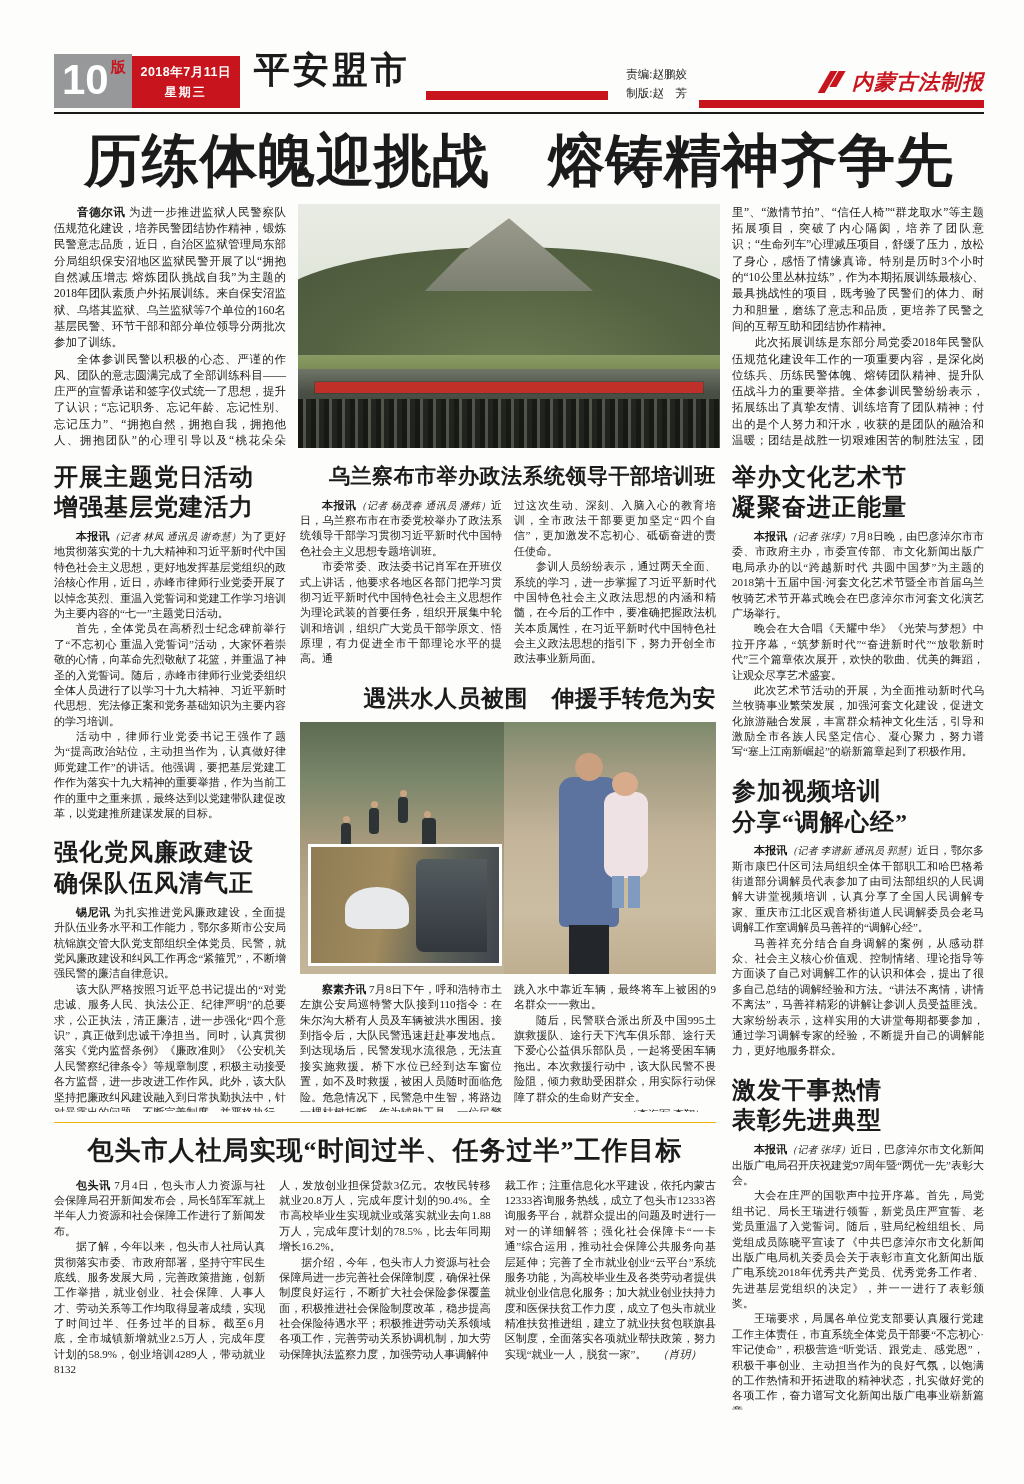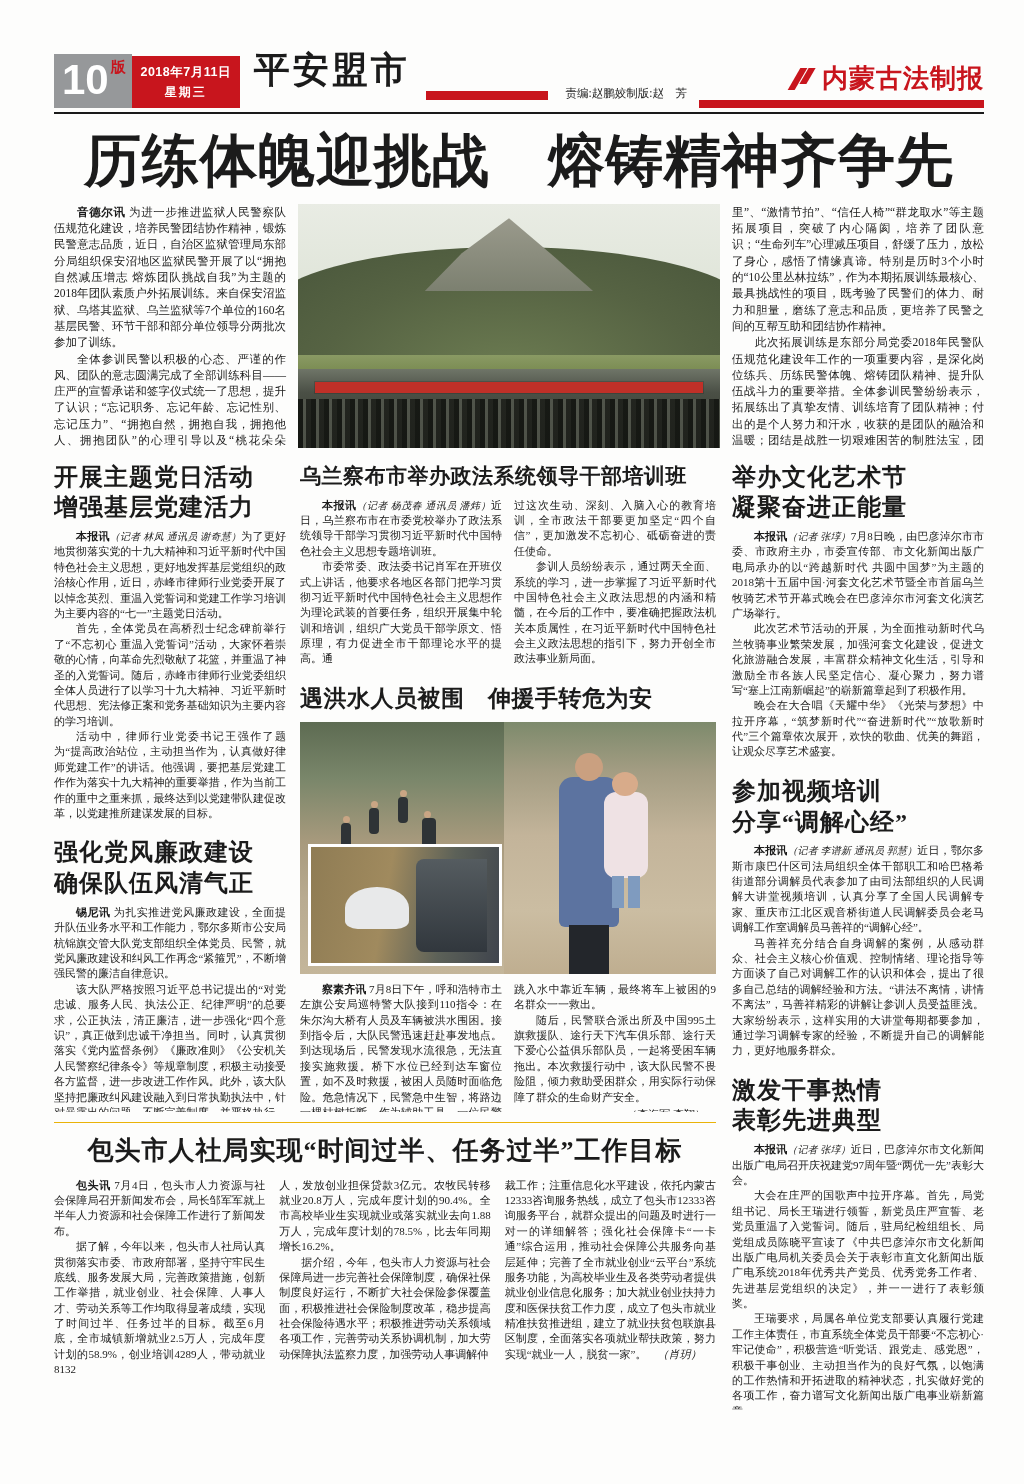--- a/index.html
+++ b/index.html
@@ -12,28 +12,28 @@
   .page-badge{display:flex;align-items:flex-start;background:#96989a;color:#fff;height:52px;padding:2px 6px 0 8px;}
   .pg-num{font-size:42px;font-weight:bold;line-height:48px;font-family:"Liberation Sans",sans-serif;}
   .pg-label{color:#c8151d;font-weight:bold;font-size:15px;margin-left:2px;margin-top:2px;}
   .date-box{background:#c8151d;color:#fff;height:52px;width:108px;display:flex;flex-direction:column;
             justify-content:center;align-items:center;font-family:"Liberation Sans",sans-serif;}
   .date-box .d1{font-size:12.5px;font-weight:bold;letter-spacing:.5px;}
   .date-box .d2{font-size:12px;font-weight:bold;margin-top:3px;letter-spacing:2px;}
   .section-title{margin:0 0 20px 14px;font-size:36px;font-weight:900;letter-spacing:3px;line-height:1;}
   .section-rule{flex:1;height:9px;background:#c8151d;align-self:flex-end;margin:0 18px 8px 16px;min-width:40px;}
   .mh-right{display:flex;align-items:flex-end;}
-  .editors{display:flex;flex-direction:row;font-size:11.5px;line-height:1.6;margin-right:12px;padding-bottom:6px;color:#222;text-align:center;}
+  .editors{display:flex;flex-direction:column;font-size:11.5px;line-height:1.6;margin-right:12px;padding-bottom:6px;color:#222;text-align:center;}
   .logo-block{display:flex;flex-direction:column;align-items:flex-end;}
   .logo-row{display:flex;align-items:center;}
   .logo-emblem{position:relative;width:30px;height:24px;margin-right:4px;}
   .logo-emblem i{position:absolute;display:block;background:#c8151d;width:7px;height:22px;transform:skewX(-30deg);}
   .logo-emblem i.e1{left:6px;top:1px;}
   .logo-emblem i.e2{left:16px;top:1px;height:16px;}
-  .logo-text{color:#c8151d;font-weight:900;font-size:26px;letter-spacing:1px;white-space:nowrap;text-align:right;}
+  .logo-text{color:#c8151d;font-weight:900;font-style:italic;font-size:21px;letter-spacing:1px;white-space:nowrap;text-align:right;}
   .logo-underline{width:285px;height:8px;background:#c8151d;margin-top:4px;}
   .masthead-rule{height:2px;background:#1a1a1a;margin-top:4px;}
   
   .lead-headline{margin:14px 0 10px;text-align:center;font-size:57px;font-weight:900;
                  letter-spacing:1px;line-height:1.15;white-space:nowrap;}
   .lead-row{display:flex;gap:12px;height:244px;overflow:hidden;}
   .lead-col-l{width:232px;flex:none;}
   .lead-col-r{width:252px;flex:none;}
   .lead-row .body-p{font-size:11.5px;line-height:1.42;}
   
@@ -61,21 +61,21 @@
   .art-title2{margin:0 0 6px;font-size:24px;font-weight:900;line-height:1.28;letter-spacing:1px;}
   .art-title2 span{display:block;}
   
   .body-grid{display:flex;gap:16px;margin-top:14px;height:948px;overflow:hidden;}
   .left-wrap{width:662px;flex:none;display:flex;flex-direction:column;}
   .mid-row{display:flex;gap:14px;height:650px;overflow:hidden;}
   .col-a{width:232px;flex:none;overflow:hidden;}
   .col-b{flex:1;overflow:hidden;}
   .col-c{flex:1;overflow:hidden;}
   .article{margin-bottom:16px;}
-  .ctitle{text-align:left;font-size:21px;font-weight:900;margin:0 0 8px;letter-spacing:.5px;}
+  .ctitle{text-align:right;font-size:21px;font-weight:900;margin:0 0 8px;letter-spacing:.5px;}
   .ctitle.big{font-size:23px;}
   .twocol{display:flex;gap:12px;}
   .twocol>div{flex:1;min-width:0;}
   
   .flood-photo{position:relative;height:252px;margin:4px 0 8px;overflow:hidden;background:#b9ab90;}
   .fp-left{position:absolute;left:0;top:0;width:49%;height:100%;
            background:linear-gradient(#5d6b52 0%,#79866a 22%,#a89a7d 48%,#b9ab90 70%,#c4b69a 100%);}
   .fp-person{position:absolute;width:10px;height:26px;border-radius:4px;background:#2e3336;}
   .fp-person::before{content:"";position:absolute;left:2px;top:-7px;width:7px;height:7px;border-radius:50%;background:#c9a584;}
   .fp-right{position:absolute;right:0;top:0;width:51%;height:100%;
@@ -246,22 +246,22 @@
       </section>
     </div>
 
     <aside class="col-c">
       <article class="article">
         <h3 class="art-title2">
             <span>举办文化艺术节</span>
             <span>凝聚奋进正能量</span>
           </h3>
         <p class="body-p"><b class="lead-in">本报讯</b><span class="credit">（记者 张埻）</span><span>7月8日晚，由巴彦淖尔市市委、市政府主办，市委宣传部、市文化新闻出版广电局承办的以“跨越新时代 共圆中国梦”为主题的2018第十五届中国·河套文化艺术节暨全市首届乌兰牧骑艺术节开幕式晚会在巴彦淖尔市河套文化演艺广场举行。</span></p>
+        <p class="body-p"><span>晚会在大合唱《天耀中华》《光荣与梦想》中拉开序幕，“筑梦新时代”“奋进新时代”“放歌新时代”三个篇章依次展开，欢快的歌曲、优美的舞蹈，让观众尽享艺术盛宴。</span></p>
         <p class="body-p"><span>此次艺术节活动的开展，为全面推动新时代乌兰牧骑事业繁荣发展，加强河套文化建设，促进文化旅游融合发展，丰富群众精神文化生活，引导和激励全市各族人民坚定信心、凝心聚力，努力谱写“塞上江南新崛起”的崭新篇章起到了积极作用。</span></p>
-        <p class="body-p"><span>晚会在大合唱《天耀中华》《光荣与梦想》中拉开序幕，“筑梦新时代”“奋进新时代”“放歌新时代”三个篇章依次展开，欢快的歌曲、优美的舞蹈，让观众尽享艺术盛宴。</span></p>
       </article>
 
       <article class="article">
         <h3 class="art-title2">
             <span>参加视频培训</span>
             <span>分享“调解心经”</span>
           </h3>
         <p class="body-p"><b class="lead-in">本报讯</b><span class="credit">（记者 李谱新 通讯员 郭慧）</span><span>近日，鄂尔多斯市康巴什区司法局组织全体干部职工和哈巴格希街道部分调解员代表参加了由司法部组织的人民调解大讲堂视频培训，认真分享了全国人民调解专家、重庆市江北区观音桥街道人民调解委员会老马调解工作室调解员马善祥的“调解心经”。</span></p>
         <p class="body-p"><span>马善祥充分结合自身调解的案例，从感动群众、社会主义核心价值观、控制情绪、理论指导等方面谈了自己对调解工作的认识和体会，提出了很多自己总结的调解经验和方法。“讲法不离情，讲情不离法”，马善祥精彩的讲解让参训人员受益匪浅。大家纷纷表示，这样实用的大讲堂每期都要参加，通过学习调解专家的经验，不断提升自己的调解能力，更好地服务群众。</span></p>
       </article>

